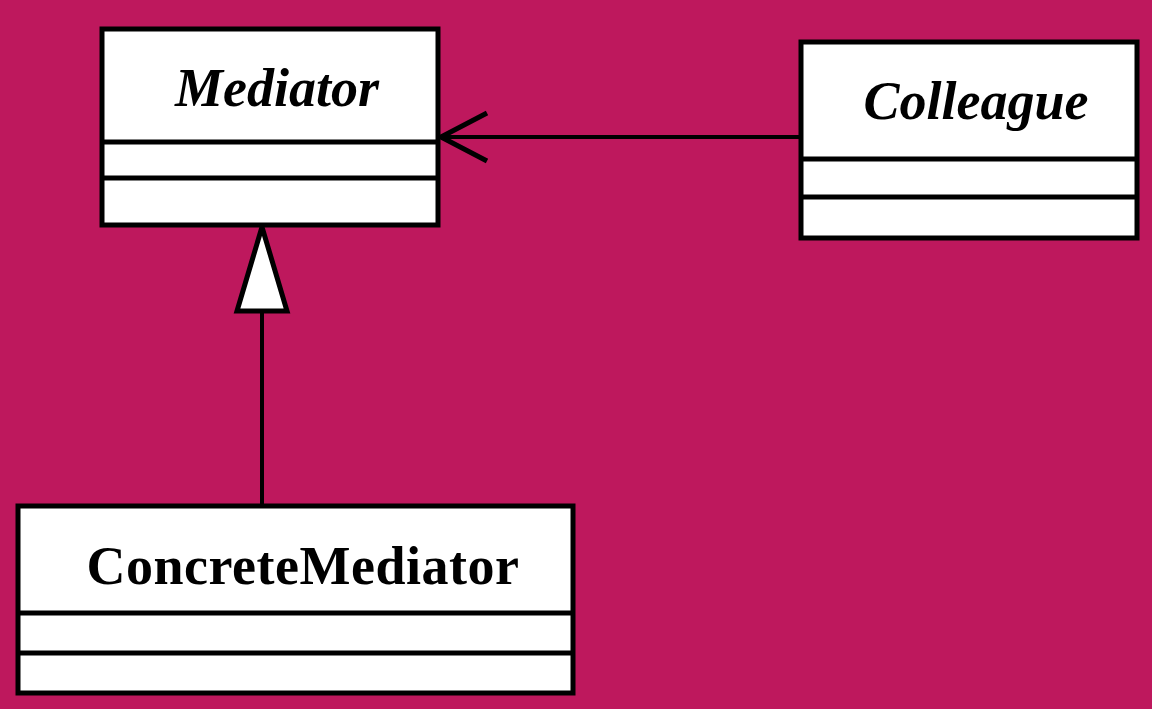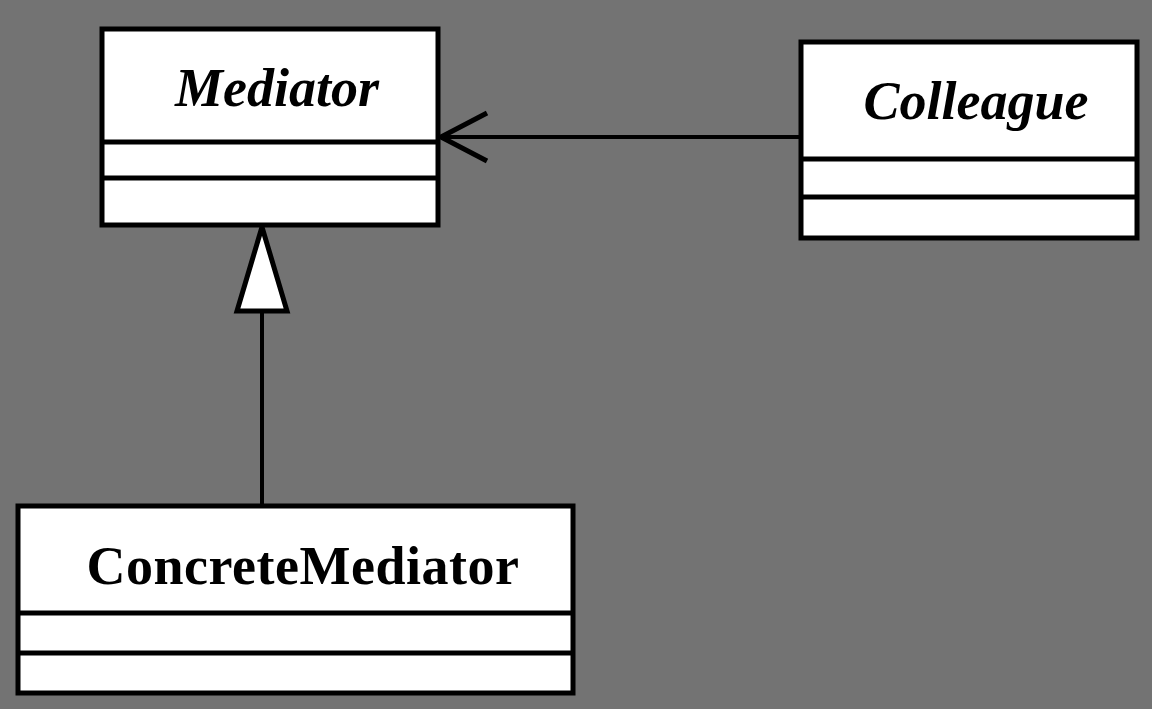--- a/index.html
+++ b/index.html
@@ -10,21 +10,21 @@
   body {
     width: 1152px;
     height: 709px;
     font-family: "Liberation Serif", "DejaVu Serif", serif;
     overflow: hidden;
   }
   #diagram-root {
     position: relative;
     width: 1152px;
     height: 709px;
-    background: #737373;
+    background: #be185d;
   }
   svg#uml-canvas {
     position: absolute;
     left: 0;
     top: 0;
     width: 1152px;
     height: 709px;
     display: block;
   }
   .class-box-rect {

